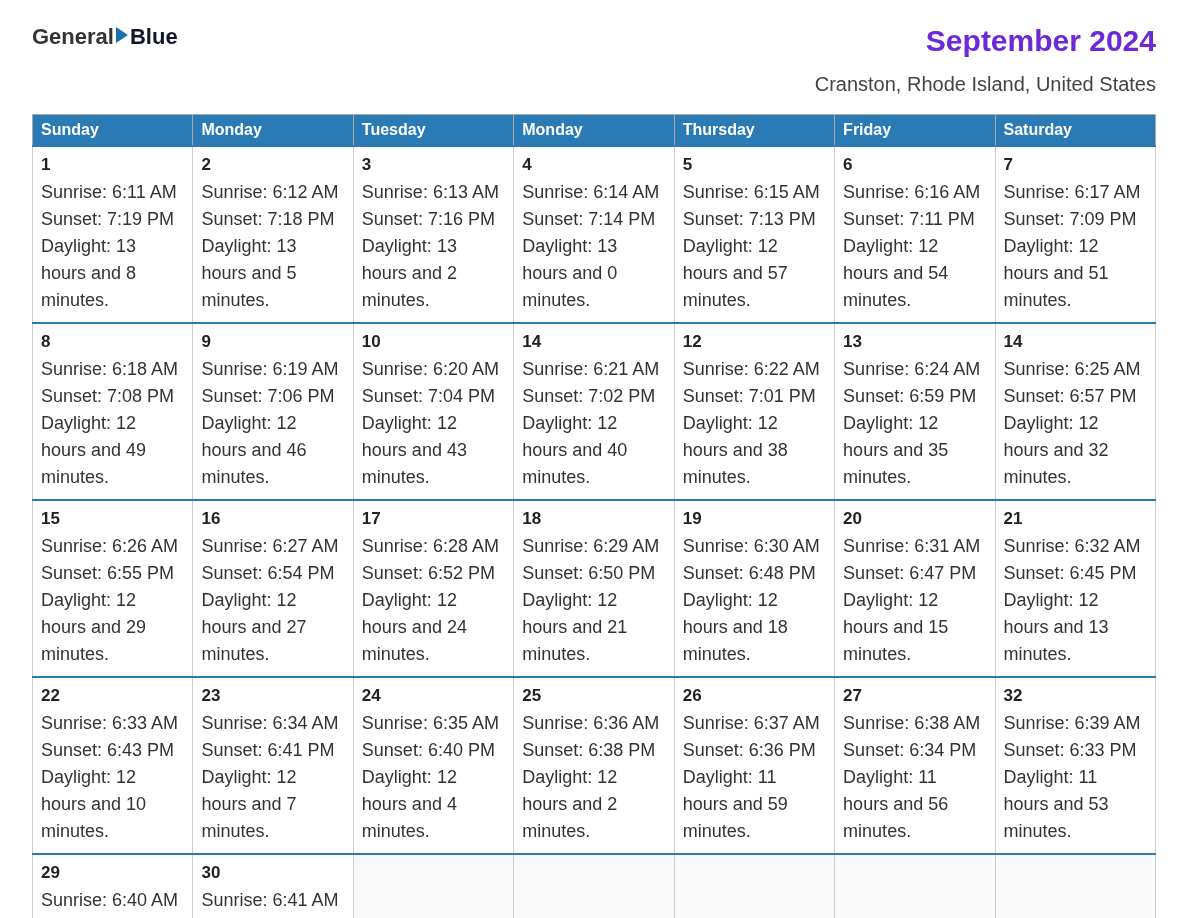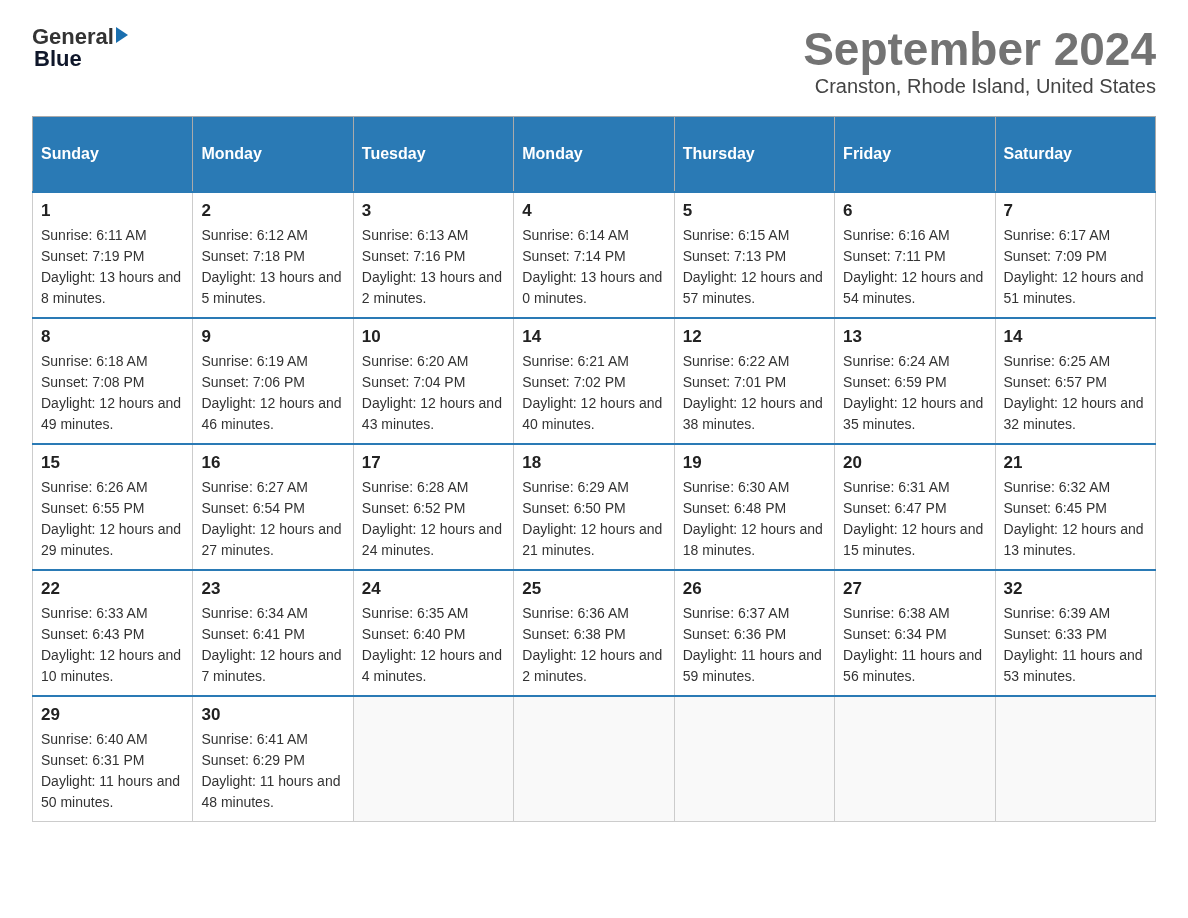--- a/index.html
+++ b/index.html
@@ -11,22 +11,22 @@
       min-height: 918px;
     }
     .header-area {
       display: flex;
       justify-content: space-between;
       align-items: flex-start;
       margin-bottom: 18px;
     }
     .logo-area {
       display: flex;
-      flex-direction: column;
-      align-items: flex-start;
+      flex-direction: row;
+      align-items: flex-end;
     }
     .logo-text {
       display: flex;
       align-items: center;
       font-size: 22px;
       font-weight: bold;
       color: #333;
     }
     .logo-text .general {
       color: #333;
@@ -37,63 +37,63 @@
       border-left: 12px solid #1a6faf;
       border-top: 8px solid transparent;
       border-bottom: 8px solid transparent;
       margin-left: 2px;
       margin-bottom: 4px;
     }
     .title-area {
       text-align: right;
     }
     .title-area h1 {
-      font-size: 46px;
-      font-weight: bold;
-      color: #737373;
+      font-size: 30px;
+      font-weight: bold;
+      color: #6d28d9;
       line-height: 1.1;
     }
     .title-area h2 {
       font-size: 20px;
       font-weight: normal;
       color: #444;
-      margin-top: 0;
+      margin-top: 16px;
     }
     .calendar-table {
       width: 100%;
       border-collapse: collapse;
       border: 1.5px solid #aaa;
     }
     .calendar-table thead tr th {
       background-color: #2a7ab5;
       color: #fff;
       font-size: 16px;
       font-weight: bold;
-      padding: 28px 8px;
+      padding: 6px 8px;
       border: 1px solid #aaa;
       text-align: left;
     }
     .calendar-table tbody tr td {
       vertical-align: top;
       padding: 8px 8px;
       border: 1px solid #ccc;
       width: 14.28%;
       font-size: 13px;
       color: #333;
       min-height: 100px;
     }
     .calendar-table tbody tr td .day-number {
       font-size: 17px;
       font-weight: bold;
       color: #222;
       margin-bottom: 4px;
       display: block;
     }
     .calendar-table tbody tr td .day-info {
-      font-size: 14px;
+      font-size: 18px;
       color: #333;
       line-height: 1.5;
     }
     .calendar-table tbody tr td.empty {
       background: #f9f9f9;
     }
     
     .calendar-table tbody tr {
       border-top: 2px solid #2a7ab5;
     }

